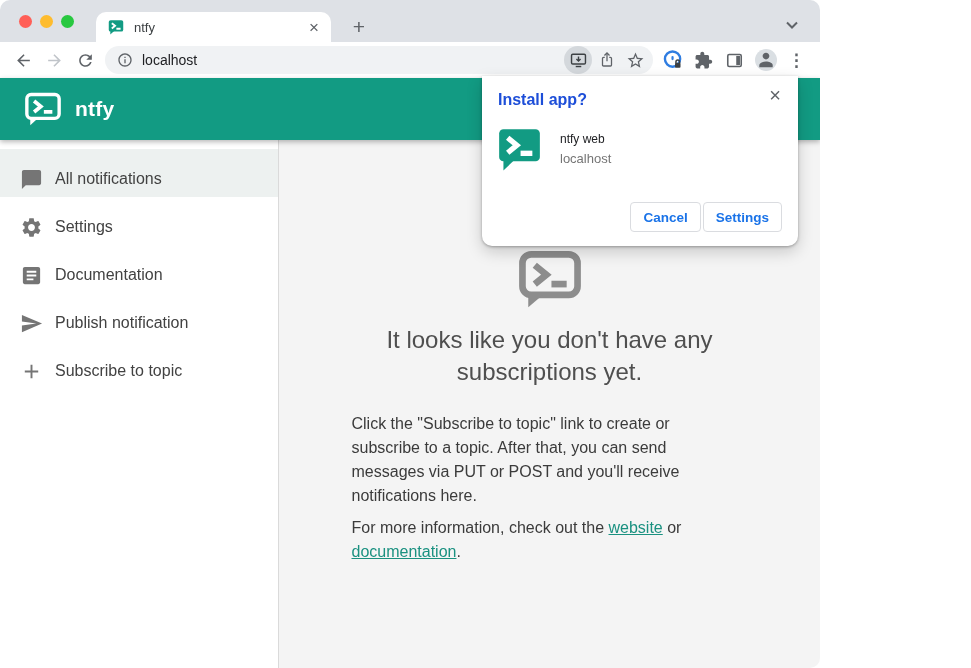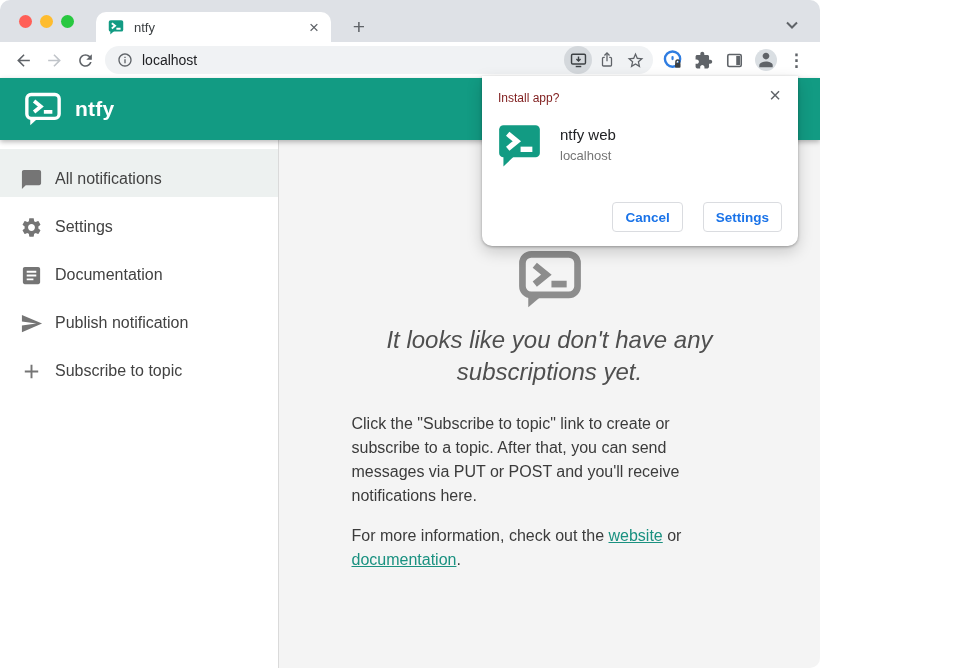--- a/index.html
+++ b/index.html
@@ -61,42 +61,42 @@
   .sidebar{width:279px;background:#fff;border-right:1px solid #dadada;padding-top:9px;flex:0 0 auto;}
   .nav-item{height:48px;display:flex;align-items:center;padding:12px 16px 0 20px;cursor:pointer;}
   .nav-item.selected{background:#edf1f0;}
   .nav-icon{width:23px;height:23px;color:#757575;margin-right:12px;flex:0 0 auto;display:flex;}
   .nav-label{font-size:16px;color:#424242;}
   .main{flex:1;background:#f4f4f4;}
   .empty{width:400px;margin:110px auto 0;}
   .empty-logo{display:block;margin:0 auto;color:#8d8d8d;}
   .empty-heading{
     margin-top:16px;font-size:24px;line-height:32px;color:#4f4f4f;text-align:center;
-    white-space:pre-line;font-weight:normal;font-style:italic;
+    white-space:pre-line;font-weight:normal;
   }
   .empty-para{
     margin:24px 0 0 2px;width:360px;font-size:16px;line-height:24px;color:#3b3b3b;
     white-space:pre-line;
   }
-  .empty-para.second{margin-top:16px;}
+  .empty-para.second{margin-top:8px;}
   .tlink{color:var(--link-teal,#1a9180);text-decoration:underline;cursor:pointer;}
   
   .dialog{
     position:absolute;left:482px;top:76px;width:316px;height:170px;background:#fff;
     border-radius:0 0 10px 10px;z-index:10;padding:15px 16px 14px;
     box-shadow:0 1px 3px rgba(0,0,0,0.3),0 6px 16px rgba(0,0,0,0.18);
   }
-  .dlg-title{font-size:12px;color:#7f1d1d;}
+  .dlg-title{font-size:16px;color:#1d4ed8;font-weight:bold;}
   .dlg-close{position:absolute;right:13px;top:7px;font-size:20px;color:#5f6368;cursor:pointer;
     padding:2px 4px;line-height:1;}
   .dlg-row{display:flex;align-items:center;margin-top:17px;}
   .dlg-meta{margin-left:19px;}
-  .dlg-appname{font-size:15px;color:#202124;margin-bottom:5px;}
+  .dlg-appname{font-size:12px;color:#202124;margin-bottom:5px;}
   .dlg-origin{font-size:13px;color:#757575;}
-  .dlg-actions{position:absolute;right:16px;bottom:14px;display:flex;gap:20px;justify-content:flex-end;}
+  .dlg-actions{position:absolute;right:16px;bottom:14px;display:flex;gap:2px;justify-content:flex-end;}
   .dlg-btn{
     min-width:70px;height:30px;border:1px solid #dadce0;border-radius:4px;background:#fff;
     color:var(--chrome-blue,#1a73e8);font-size:13.5px;font-weight:bold;font-family:inherit;
     cursor:pointer;padding:0 12px;
   }
   svg{display:block;}
 </style>
 </head>
 <body>
 

